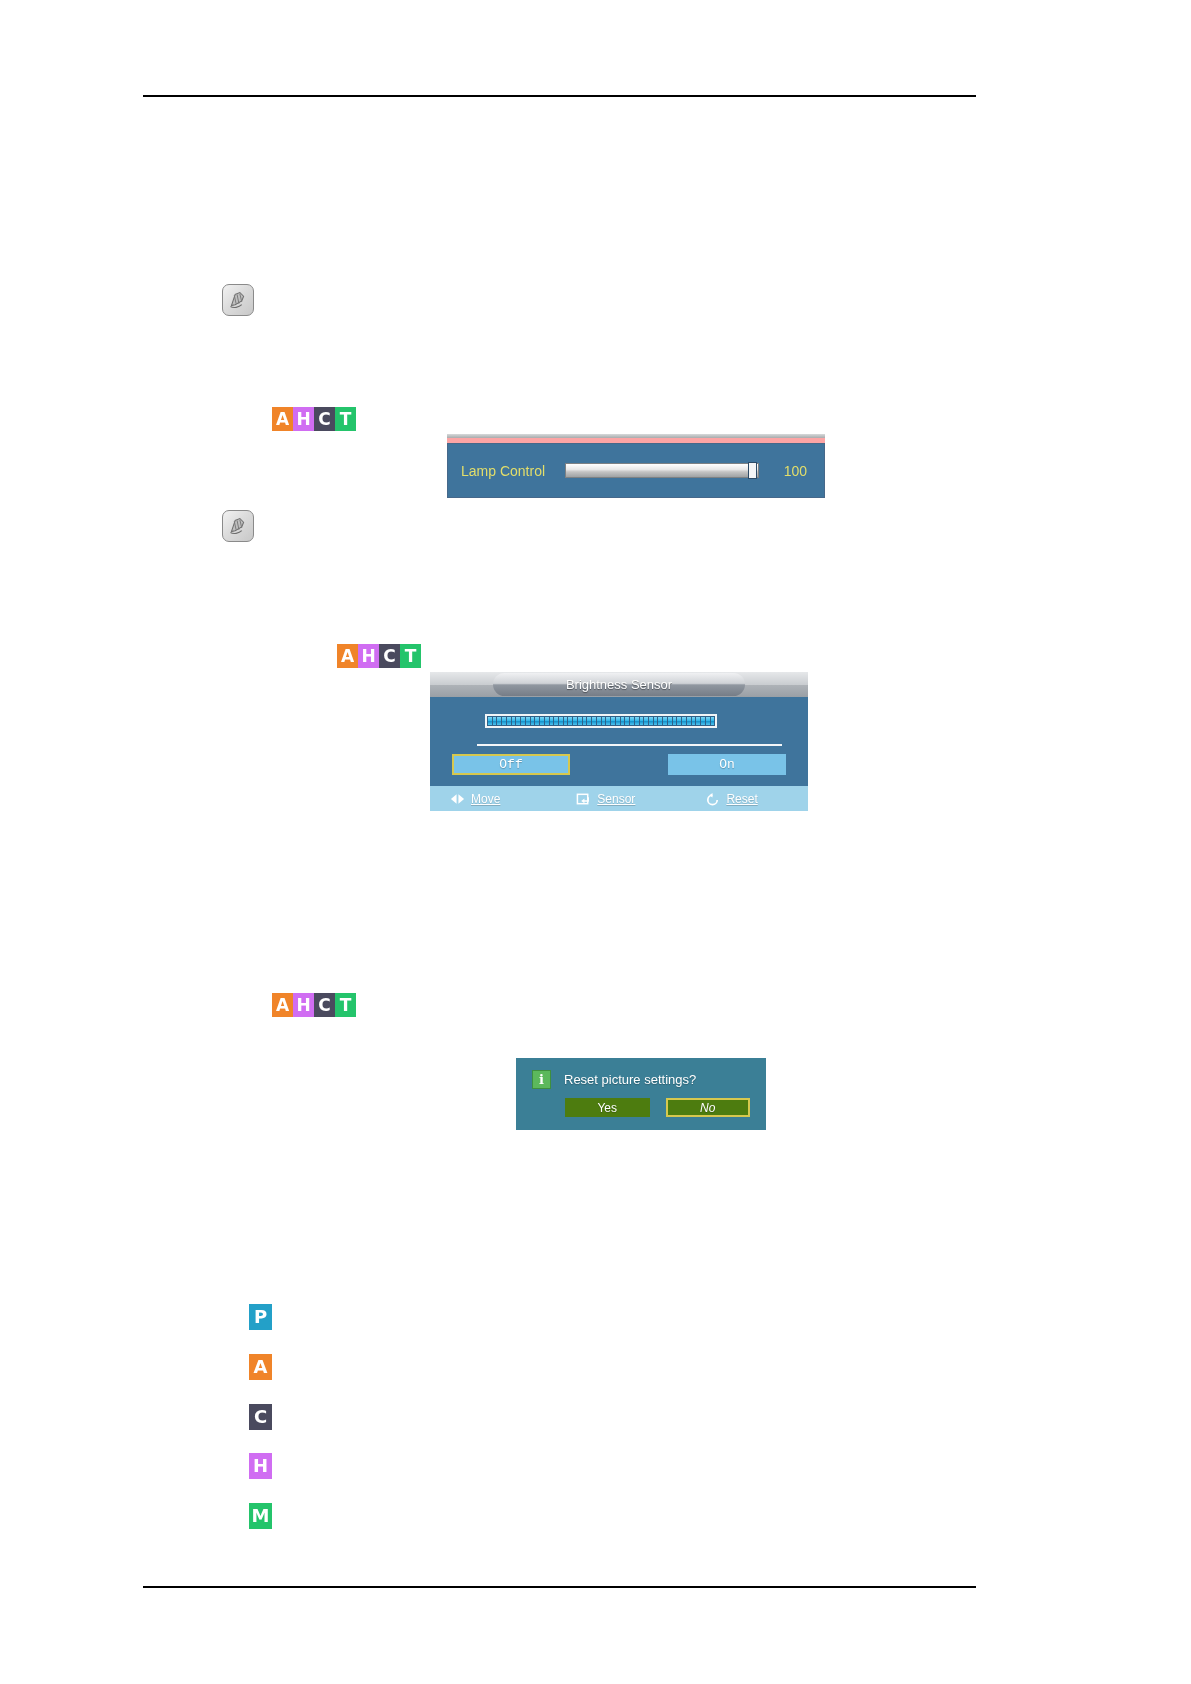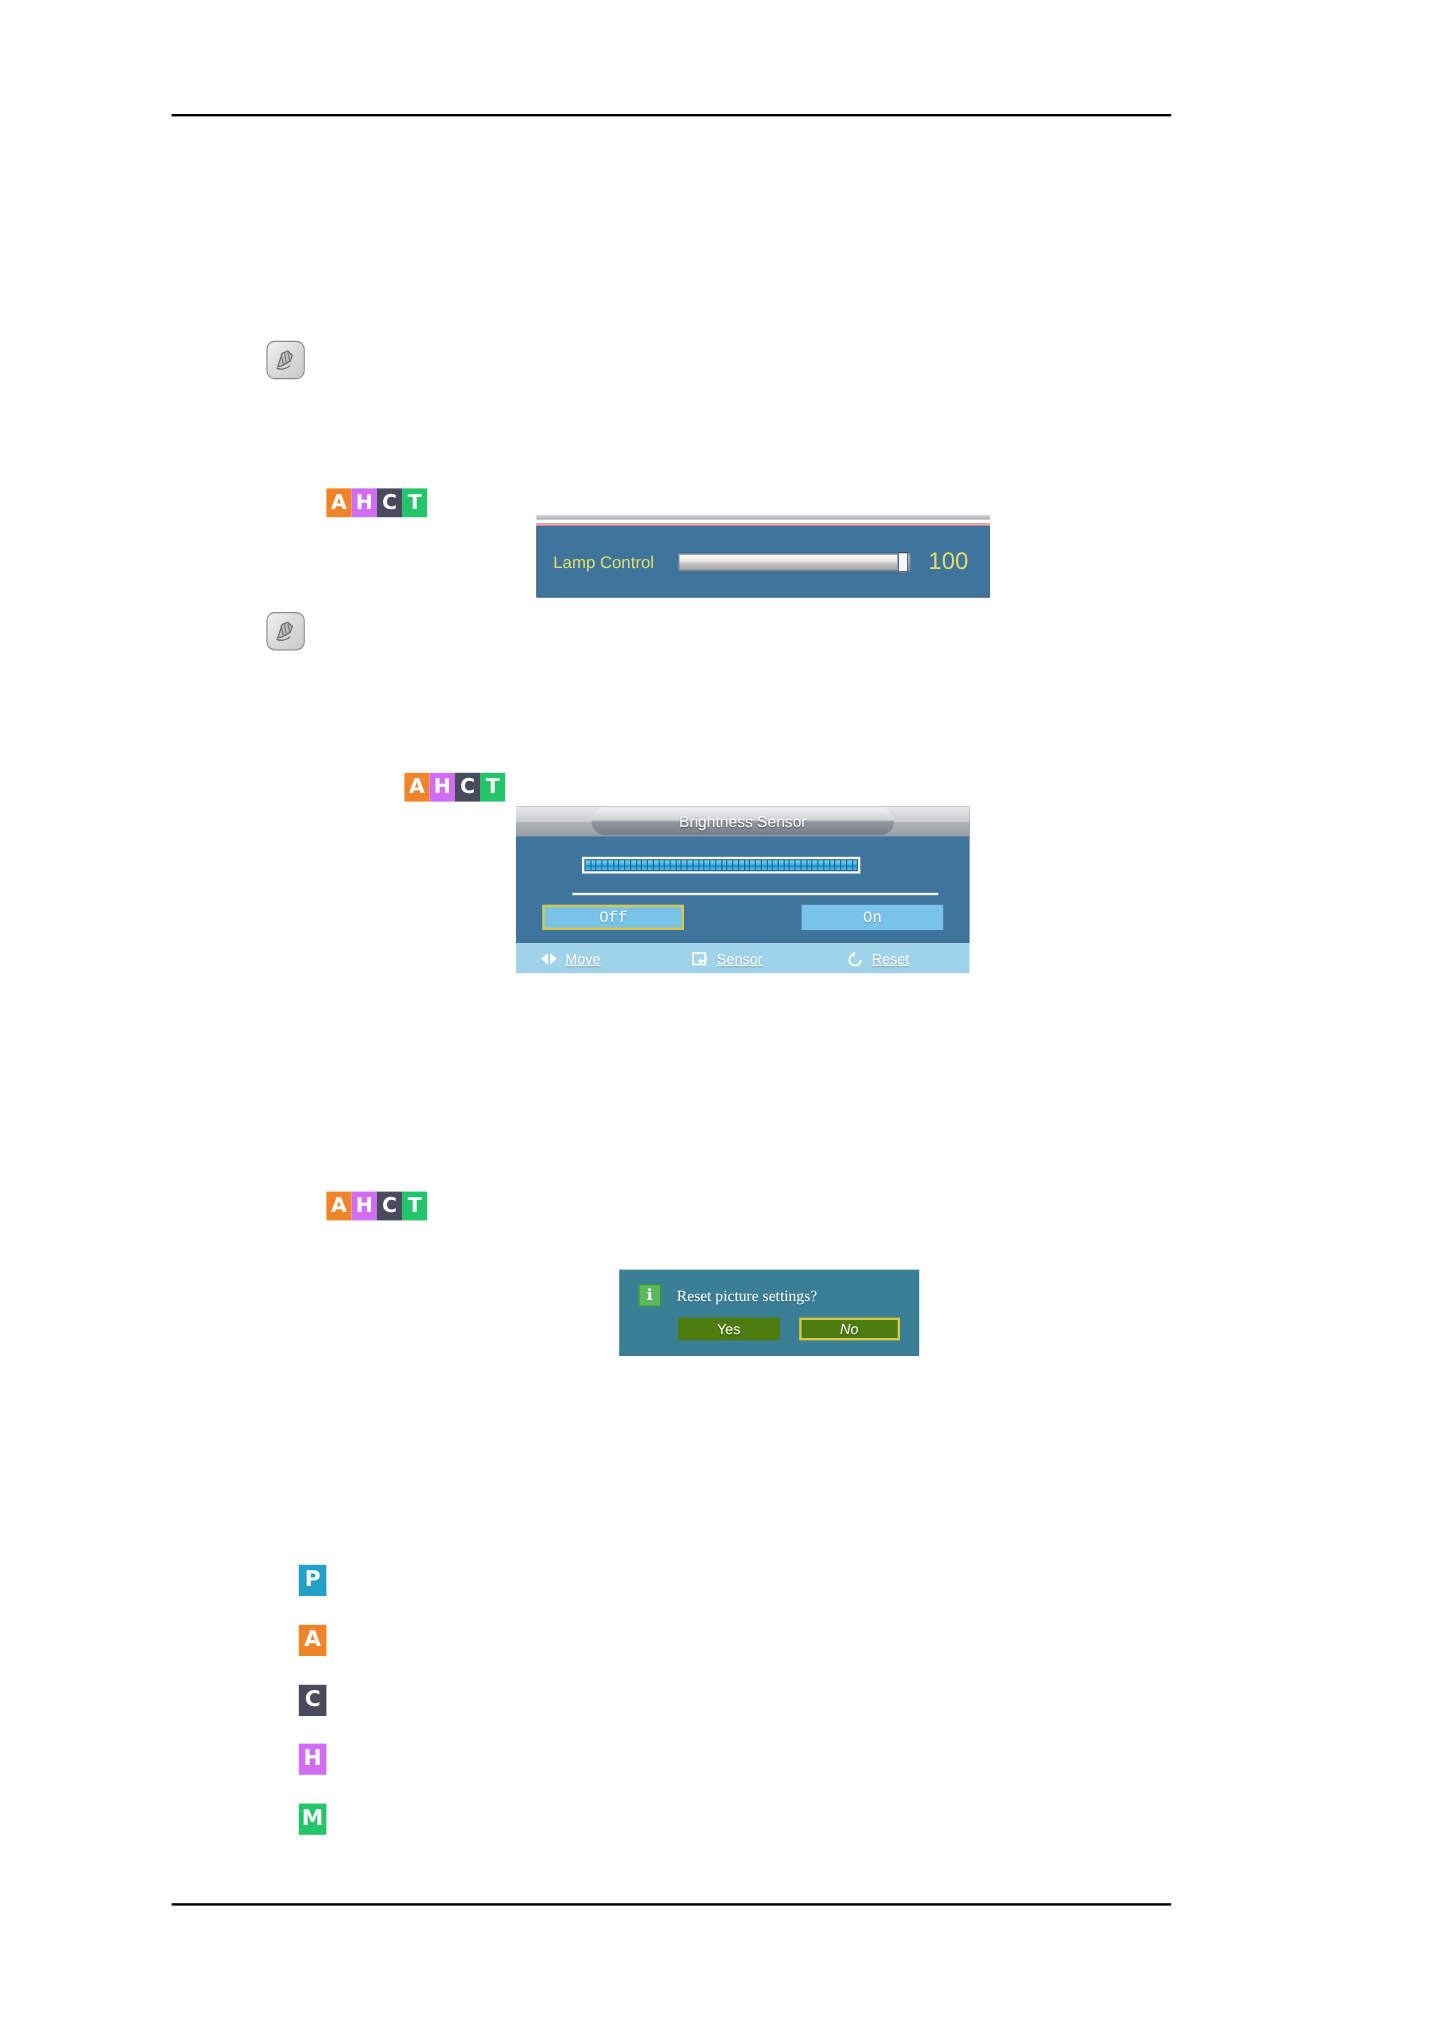--- a/index.html
+++ b/index.html
@@ -80,21 +80,21 @@
 
   
   .osd-lamp {
     position: absolute;
     left: 447px;
     top: 436px;
     width: 378px;
     height: 62px;
     background: #3f749c;
     box-sizing: border-box;
-    border-top: 2px solid #fca5a5;
+    border-top: 7px solid #fca5a5;
     box-shadow: inset 0 0 0 1px #46688a;
   }
   .osd-lamp::before {
     content: "";
     position: absolute;
     left: 0; right: 0; top: -9px;
     height: 4px;
     background: linear-gradient(#d7d9da, #a8abad);
   }
   .lamp-inner {
@@ -126,21 +126,21 @@
     right: 1px;
     top: -2px;
     width: 9px;
     height: 17px;
     background: #f4f5f6;
     border: 1.6px solid #2c4a66;
     box-sizing: border-box;
   }
   .lamp-value {
     color: #e3de6a;
-    font-size: 20px;
+    font-size: 14px;
     width: 34px;
     text-align: right;
     flex: 0 0 auto;
   }
 
   
   .osd-bs {
     position: absolute;
     left: 430px;
     top: 672px;
@@ -281,21 +281,20 @@
     justify-content: center;
     color: #ffffff;
     font-weight: bold;
     font-size: 13px;
     font-family: "DejaVu Serif", serif;
   }
   .reset-text {
     color: #ffffff;
     font-size: 13px;
     text-shadow: 0 1px 1px rgba(0,0,0,0.25);
-    font-family: Liberation Serif, serif;
   }
   .reset-buttons {
     display: flex;
     gap: 16px;
     margin-top: 9px;
     padding-left: 33px;
     box-sizing: border-box;
   }
   .reset-btn {
     width: 90px;

